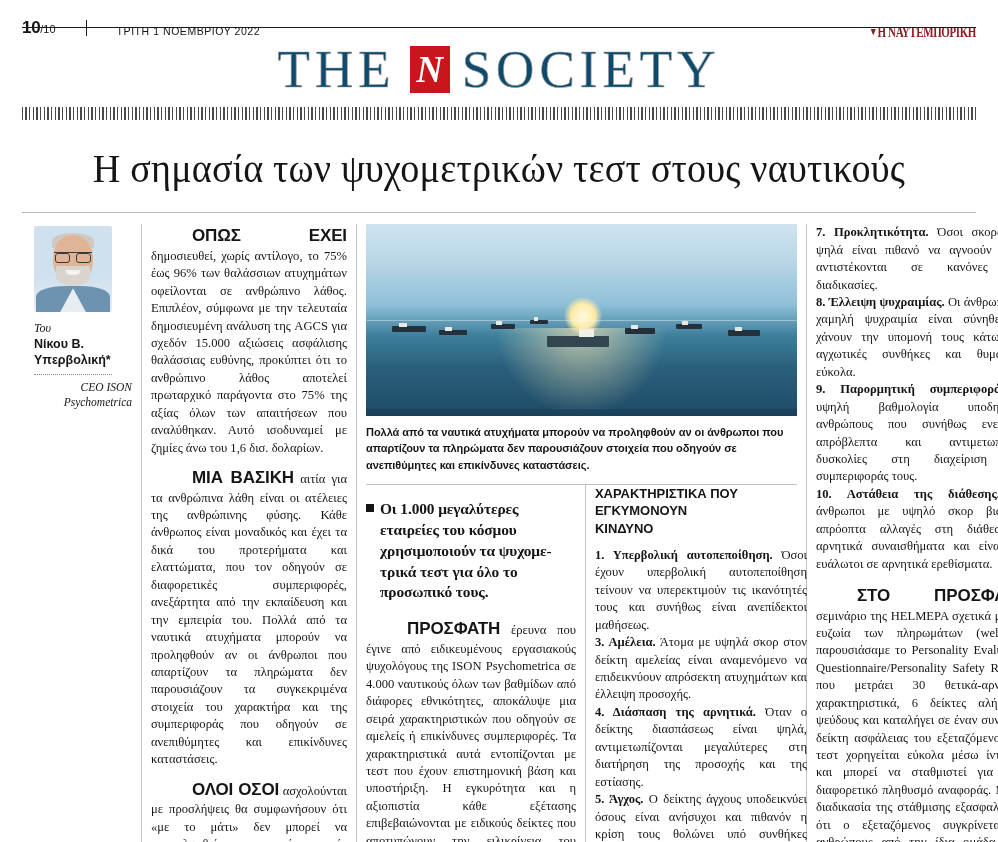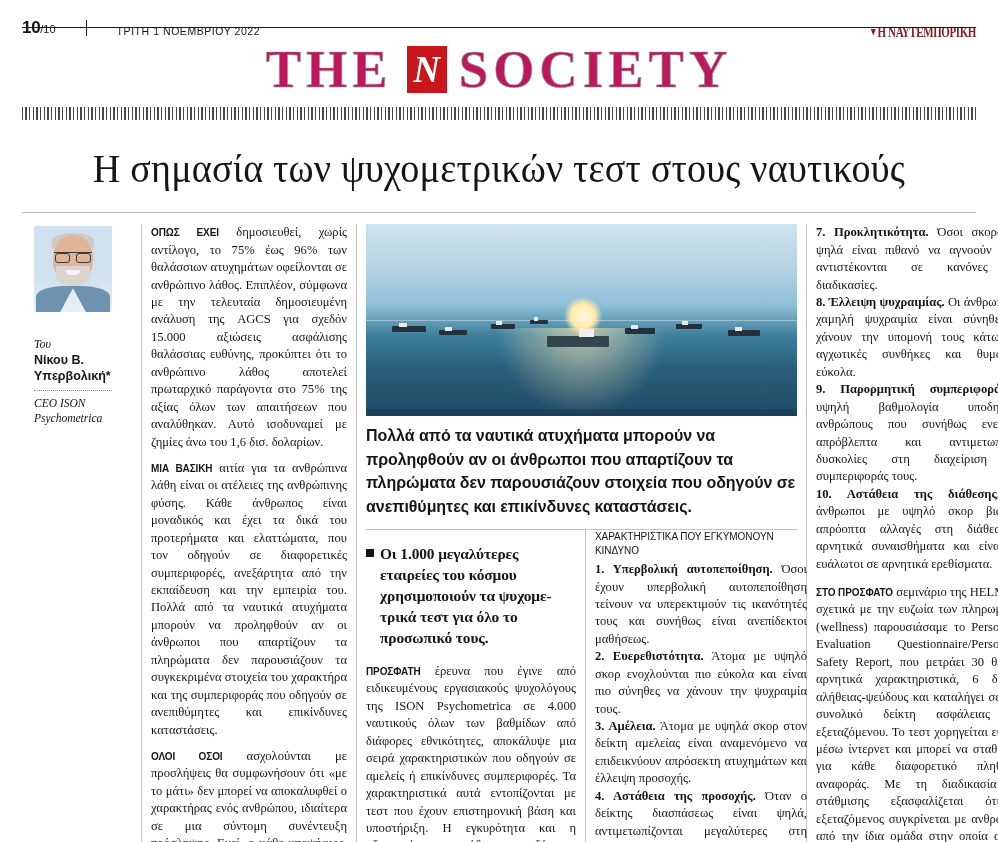--- a/index.html
+++ b/index.html
@@ -92,24 +92,24 @@
     display: flex;
     align-items: center;
     justify-content: center;
     margin-top: 4px;
     gap: 0px;
   }
   .mast-word {
     font-family: "Liberation Serif", "DejaVu Serif", serif;
     font-size: 53px;
     letter-spacing: 5px;
-    color: #be185d;
+    color: #0c4a6e;
     -webkit-text-stroke: 0.7px #9a9a9a;
     line-height: 1;
-    font-weight: bold;
+    font-weight: normal;
   }
   .mast-logo {
     width: 40px;
     height: 47px;
     background: #c9161d;
     color: #ffffff;
     display: inline-flex;
     align-items: center;
     justify-content: center;
     font-family: "Liberation Serif", serif;
@@ -268,58 +268,60 @@
     width: 26px;
     height: 24px;
     background: #e8edf1;
     clip-path: polygon(50% 0, 100% 100%, 0 100%);
   }
 
   .by-label {
     font-family: "Liberation Serif", serif;
     font-style: italic;
     font-size: 12px;
-    margin: 25px 0 0 12px;
+    margin: 9px 0 0 12px;
     line-height: 1.25;
   }
   .by-name {
     font-family: "Liberation Sans", sans-serif;
     font-weight: bold;
     font-size: 12.5px;
     line-height: 1.28;
     margin-left: 12px;
   }
   .dotted {
     margin: 6px 0 5px 12px;
     width: 78px;
     border-top: 1.6px dotted #888;
   }
   .by-role {
     font-family: "Liberation Serif", serif;
     font-style: italic;
     font-size: 11.5px;
     line-height: 1.3;
     margin-left: 12px;
+    text-align: right;
   }
 
   
   .bodytext {
     font-family: "Liberation Serif", "DejaVu Serif", serif;
     font-size: 12.6px;
     line-height: 1.385;
     text-align: justify;
     hyphens: auto;
     margin: 0;
   }
   .bodytext + .bodytext { margin-top: 9px; }
   .lead {
     font-family: "Liberation Sans", sans-serif;
     font-weight: bold;
-    font-size: 10px;
+    font-size: 17px;
     letter-spacing: -0.1px;
+    margin-left: 41px;
   }
 
   
   .photo {
     width: 100%;
     height: 192px;
     position: relative;
     overflow: hidden;
     background: linear-gradient(#cfe3ef 0%, #b9d6e6 20%, #8fc0d8 42%, #3e7f9c 58%, #2a5f7c 75%, #1e4b66 100%);
   }
@@ -376,21 +378,21 @@
     background: #f0efe8;
   }
   .photo-credit-bar {
     position: absolute;
     left: 0; right: 0; bottom: 0;
     height: 7px;
     background: rgba(20,50,70,.35);
   }
   .caption {
     font-family: "Liberation Sans", sans-serif;
-    font-size: 16px;
+    font-size: 11px;
     font-weight: bold;
     line-height: 1.47;
     margin-top: 8px;
     letter-spacing: -0.05px;
   }
   .caption-rule {
     margin-top: 11px;
     height: 1px;
     background: #c2c2c2;
   }
@@ -411,25 +413,25 @@
     left: 0;
     top: 5px;
     width: 8px;
     height: 8px;
     background: #141414;
   }
 
   
   .kicker {
     font-family: "Liberation Sans", sans-serif;
-    font-weight: normal;
-    font-size: 10px;
+    font-weight: bold;
+    font-size: 13px;
     line-height: 1.34;
     letter-spacing: -0.05px;
-    margin-bottom: 4px;
+    margin-bottom: 10px;
   }
   .numlist {
     margin: 0;
     padding: 0;
     list-style: none;
   }
   .numlist li {
     font-family: "Liberation Serif", "DejaVu Serif", serif;
     font-size: 12.6px;
     line-height: 1.385;
@@ -530,23 +532,22 @@
 
         <div class="col-sep"></div>
 
         <div class="col col-three">
           <div class="kicker">
             <div>ΧΑΡΑΚΤΗΡΙΣΤΙΚΑ ΠΟΥ ΕΓΚΥΜΟΝΟΥΝ</div>
             <div>ΚΙΝΔΥΝΟ</div>
           </div>
           <ul class="numlist" id="risk-list-col3">
               <li><span class="term">1. </span><span class="term">Υπερβολική αυτοπεποίθηση.</span><span> Όσοι έχουν υπερβολική αυτοπεποίθηση τείνουν να υπερεκτιμούν τις ικανότητές τους και συνήθως είναι ανεπίδεκτοι μαθήσεως.</span></li>
-              <li><span class="term">2. </span><span class="term">Ευερεθιστότητα.</span><span> Άτομα με υψηλό σκορ ενοχλούνται πιο εύκολα και είναι πιο σύνηθες να χάνουν την ψυχραιμία τους.</span></li>
               <li><span class="term">3. </span><span class="term">Αμέλεια.</span><span> Άτομα με υψηλά σκορ στον δείκτη αμελείας είναι αναμενόμενο να επιδεικνύουν απρόσεκτη ατυχημάτων και έλλειψη προσοχής.</span></li>
-              <li><span class="term">4. </span><span class="term">Αστάθεια της προσοχής.</span><span> Όταν ο δείκτης διασπάσεως είναι ψηλά, αντιμετωπίζονται μεγαλύτερες στη διατήρηση της προσοχής και της εστίασης.</span></li>
+              <li><span class="term">4. </span><span class="term">Διάσπαση της αρνητικά.</span><span> Όταν ο δείκτης διασπάσεως είναι ψηλά, αντιμετωπίζονται μεγαλύτερες στη διατήρηση της προσοχής και της εστίασης.</span></li>
               <li><span class="term">5. </span><span class="term">Άγχος.</span><span> Ο δείκτης άγχους υποδεικνύει όσους είναι ανήσυχοι και πιθανόν η κρίση τους θολώνει υπό συνθήκες έντασης ή παρατεταμένου στρες.</span></li>
             </ul>
         </div>
 
       </div>
     </div>
 
     <div class="col-sep"></div>
 
     <div class="col col-four">

